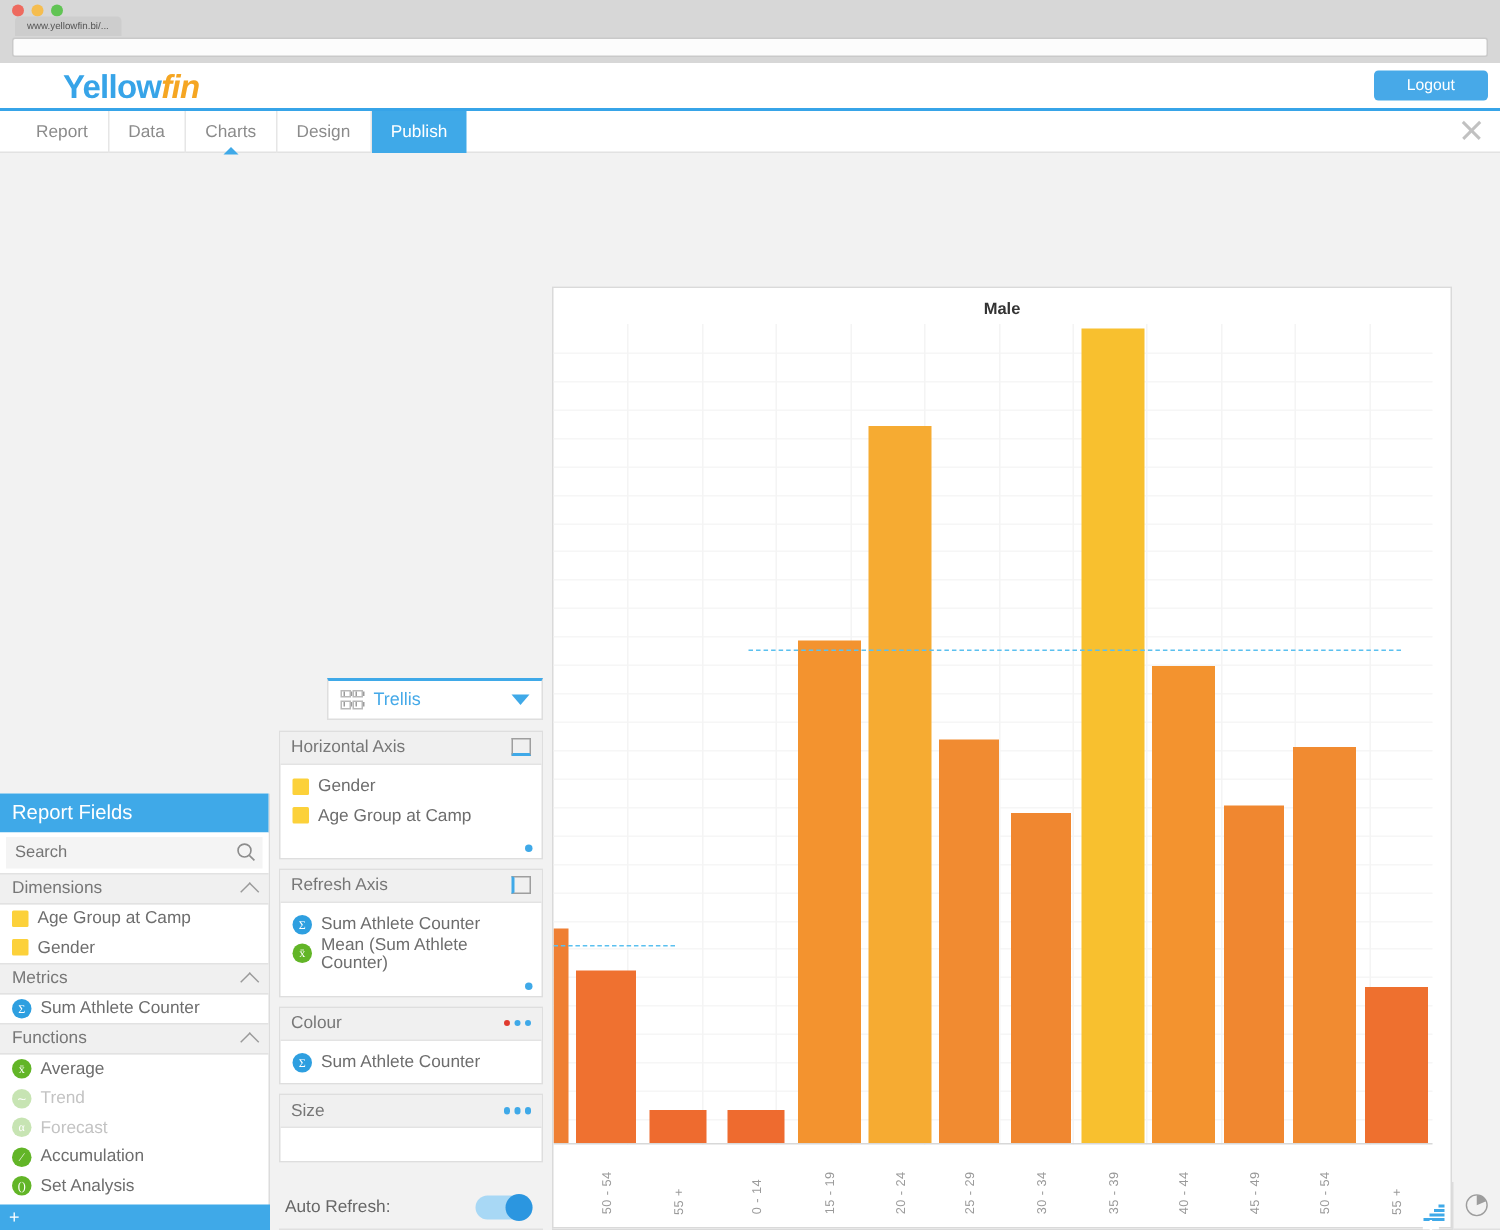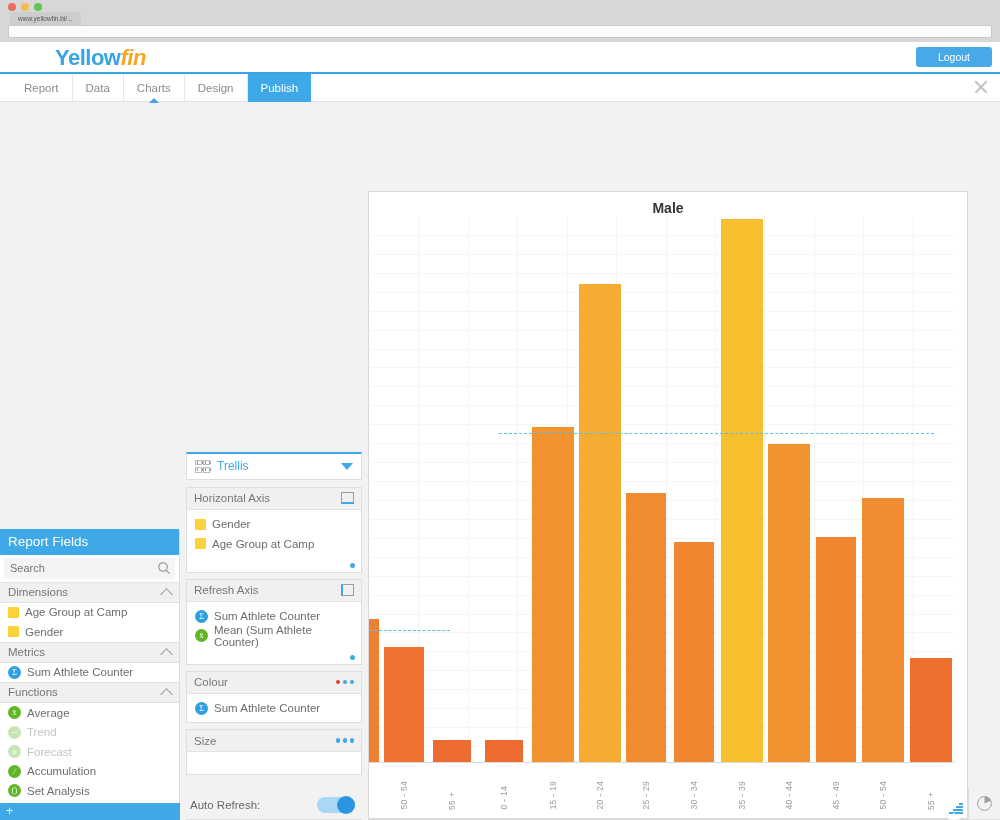--- a/index.html
+++ b/index.html
@@ -27,21 +27,21 @@
   .urlbar {
     position: absolute; left: 8px; right: 8px; top: 25px; height: 13px;
     background: #fcfcfc; border: 1px solid #c9c9c9; border-radius: 2px;
   }
 
   
   .app-header {
     width: 1000px; height: 32px; background: #fff; position: relative;
     border-bottom: 2px solid #37a4e8;
   }
-  .logo { position: absolute; left: 55px; top: 3px; font-size: 22px; font-weight: bold; letter-spacing: -0.5px; }
+  .logo { position: absolute; left: 42px; top: 3px; font-size: 22px; font-weight: bold; letter-spacing: -0.5px; }
   .logo .y { color: #37a4e8; }
   .logo .fin { color: #f5a623; font-style: italic; }
   .logout-btn {
     position: absolute; right: 8px; top: 5px;
     background: #47a9e8; color: #fff; border: none; border-radius: 3px;
     font-size: 10.5px; padding: 4px 22px; cursor: pointer;
     font-family: "Liberation Sans", sans-serif;
   }
 
   
@@ -119,20 +119,21 @@
     padding-left: 6px; cursor: pointer;
   }
 
   
   .mid-panel { width: 188px; background: #f2f2f2; padding: 4px 6px 0 6px; position: relative; }
   .card { background: #fff; border: 1px solid #dedede; margin-bottom: 6px; }
   .trellis-bar {
     background: #fff; border: 1px solid #dedede; height: 28px; display: flex;
     align-items: center; padding: 0 8px; gap: 7px; margin-bottom: 7px; cursor: pointer;
     border-top: 2px solid #3fa9e8;
+    margin-left: 32px;
   }
   .trellis-icon { width: 15px; height: 13px; display: grid; grid-template-columns: 1fr 1fr;
                   grid-template-rows: 1fr 1fr; gap: 1.5px; flex: none; }
   .trellis-icon i { background: #fff; border: .7px solid #b9b9b9; display: block; position: relative; }
   .trellis-icon i::after {
     content: ""; position: absolute; left: 1px; bottom: .5px; width: 4px; height: 3px;
     border-left: 1px solid #9b9b9b; border-right: 1px solid #9b9b9b;
   }
   .trellis-label { color: #45a9e8; font-size: 12px; flex: 1; }
   .caret-down { width: 0; height: 0; border-left: 6px solid transparent; border-right: 6px solid transparent;
@@ -158,21 +159,21 @@
   .toggle { width: 38px; height: 16px; border-radius: 9px; background: #a8d8f5; position: relative; cursor: pointer; }
   .toggle::after { content: ""; position: absolute; right: 0; top: -1px; width: 18px; height: 18px;
                    border-radius: 50%; background: #2b96e0; }
 
   
   .chart-col { flex: 1; display: flex; flex-direction: column; background: #f2f2f2; }
   .chart-card {
     background: #fff; border: 1px solid #dadada; margin: 0; flex: none;
     height: 628px; position: relative; overflow: hidden;
   }
-  .chart-title { text-align: center; font-size: 14px; color: #333; font-weight: bold; padding-top: 8px; }
+  .chart-title { text-align: center; font-size: 11px; color: #333; font-weight: bold; padding-top: 8px; }
   .plot {
     position: absolute; left: 0; right: 12px; top: 24px; bottom: 55px;
   }
   .gridlines { position: absolute; inset: 0; }
   .gridlines .gh { position: absolute; left: 0; right: 0; height: 1px; background: #f6f6f6; }
   .gridlines .gv { position: absolute; top: 0; bottom: 0; width: 1px; background: #f4f4f4; }
   .axis-line { position: absolute; left: 0; right: 0; bottom: 0; height: 1px; background: #d8d8d8; }
   .bars { position: absolute; inset: 0; }
   .bar { position: absolute; bottom: 1px; }
   .meanline {

